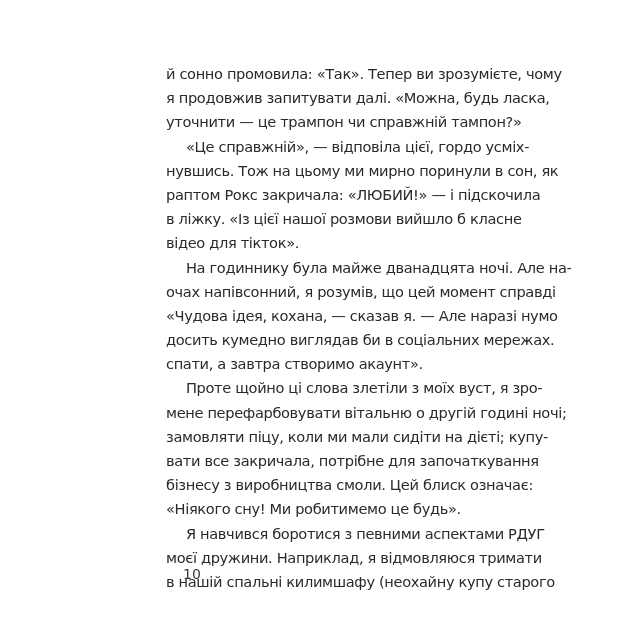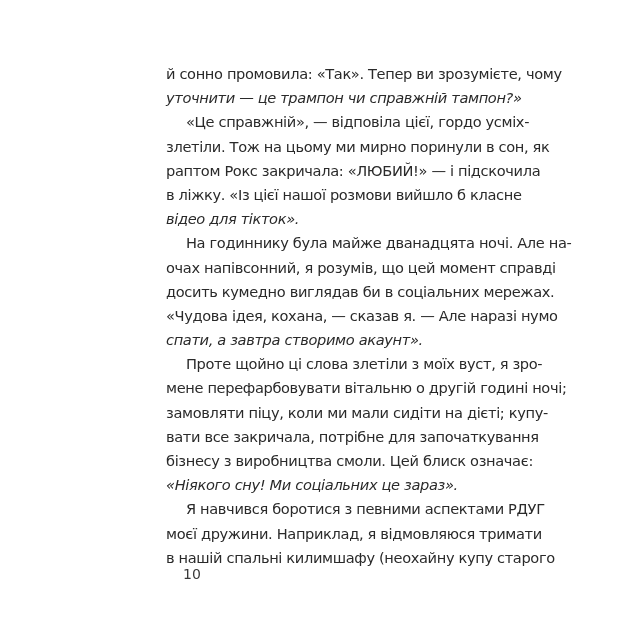--- a/index.html
+++ b/index.html
@@ -8,48 +8,49 @@
       position: relative;
       font-family: "DejaVu Sans", sans-serif;
       color: #2a2a2a;
     }
     .page { position: absolute; left: 0; top: 0; width: 630px; height: 508px; background: #fff; }
     .text-block {
       position: absolute; left: 166px; top: 62px; width: 322px;
       font-size: 14.6px; line-height: 24.2px; letter-spacing: -0.35px;
     }
     .line { display: block; white-space: nowrap; text-align: justify; text-align-last: justify; height: 24.2px; }
-    .line.last { text-align-last: left; font-style: italic; }
+    .line.last { text-align-last: left; }
     .line.indent { padding-left: 20px; }
     .page-number {
       position: absolute; left: 183px; top: 566px;
       font-size: 14px; color: #3a3a3a;
     }
   </style>
 </head>
 <body>
 
 <div class="page">
   <div class="text-block" id="text-block">
       <span class="line">й сонно промовила: «Так». Тепер ви зрозумієте, чому</span>
+      <span class="line">я продовжив запитувати далі. «Можна, будь ласка,</span>
       <span class="line last">уточнити — це трампон чи справжній тампон?»</span>
       <span class="line indent">«Це справжній», — відповіла цієї, гордо усміх-</span>
-      <span class="line">злетіли. Тож на цьому ми мирно поринули в сон, як</span>
+      <span class="line">нувшись. Тож на цьому ми мирно поринули в сон, як</span>
       <span class="line">раптом Рокс закричала: «ЛЮБИЙ!» — і підскочила</span>
       <span class="line">в ліжку. «Із цієї нашої розмови вийшло б класне</span>
       <span class="line last">відео для тікток».</span>
       <span class="line indent">На годиннику була майже дванадцята ночі. Але на-</span>
       <span class="line">очах напівсонний, я розумів, що цей момент справді</span>
+      <span class="line">«Чудова ідея, кохана, — сказав я. — Але наразі нумо</span>
       <span class="line">досить кумедно виглядав би в соціальних мережах.</span>
-      <span class="line">«Чудова ідея, кохана, — сказав я. — Але наразі нумо</span>
       <span class="line last">спати, а завтра створимо акаунт».</span>
       <span class="line indent">Проте щойно ці слова злетіли з моїх вуст, я зро-</span>
       <span class="line">мене перефарбовувати вітальню о другій годині ночі;</span>
       <span class="line">замовляти піцу, коли ми мали сидіти на дієті; купу-</span>
       <span class="line">вати все закричала, потрібне для започаткування</span>
       <span class="line">бізнесу з виробництва смоли. Цей блиск означає:</span>
-      <span class="line last">«Ніякого сну! Ми соціальних це зараз».</span>
+      <span class="line last">«Ніякого сну! Ми робитимемо це будь».</span>
       <span class="line indent">Я навчився боротися з певними аспектами РДУГ</span>
       <span class="line">моєї дружини. Наприклад, я відмовляюся тримати</span>
       <span class="line">в нашій спальні килимшафу (неохайну купу старого</span>
     </div>
   <div class="page-number">10</div>
 </div>
 
 </body></html>

